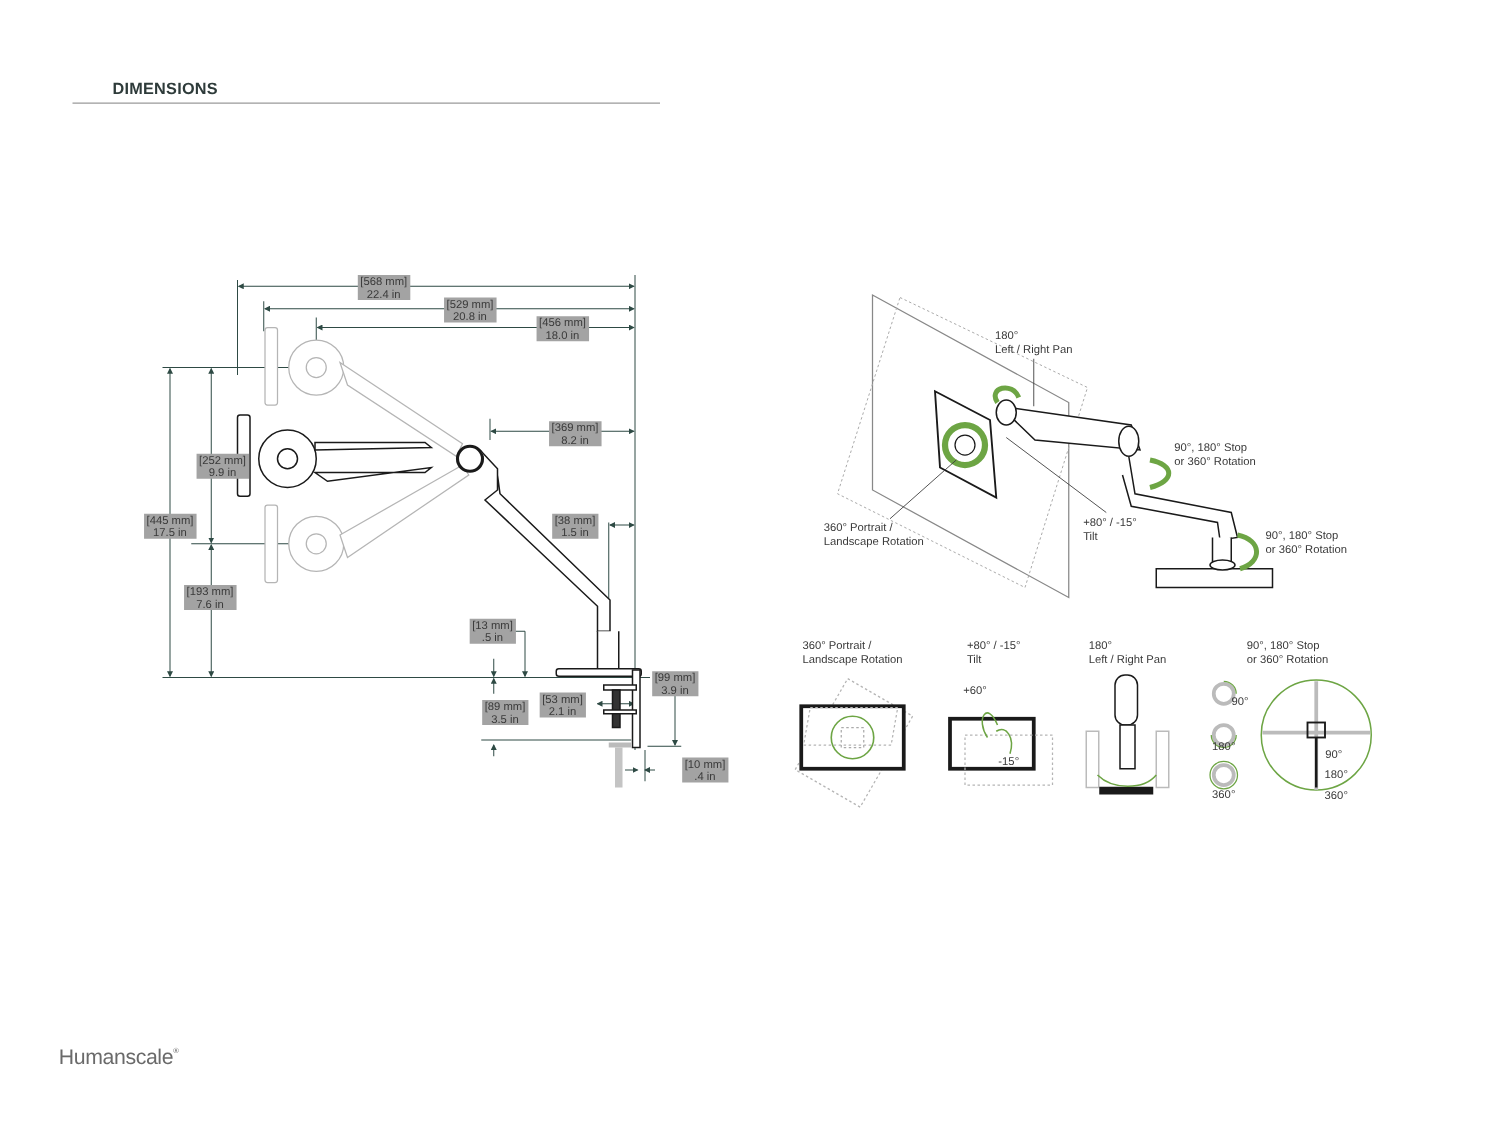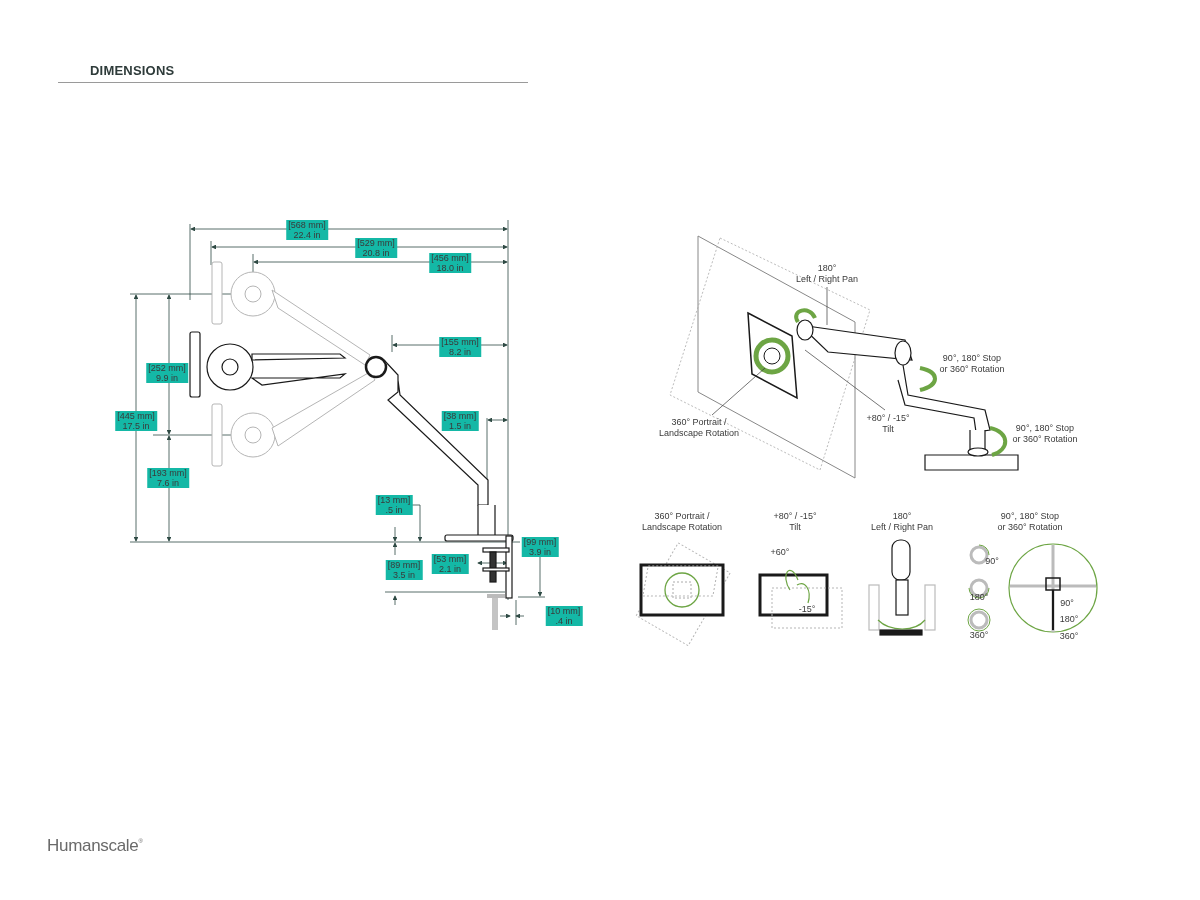--- a/index.html
+++ b/index.html
@@ -1,22 +1,22 @@
 <!DOCTYPE html>
 <html><head>
 <meta charset="utf-8">
 <style>
   html,body{margin:0;padding:0;background:#fff;}
   body{width:1200px;height:900px;position:relative;overflow:hidden;font-family:"Liberation Sans",sans-serif;}
   .heading{position:absolute;left:58px;top:63px;font-size:13px;font-weight:bold;color:#2e3b3a;letter-spacing:0.2px;margin-left:32px;}
   .rule{position:absolute;left:58px;top:82px;width:470px;height:1px;background:#9a9a9a;}
   .brand{position:absolute;left:47px;top:836px;font-size:17px;color:#6a6a6a;letter-spacing:-0.3px;}
   .brand sup{font-size:6px;vertical-align:top;position:relative;top:2px;}
-  .dim{position:absolute;font-size:9px;color:#3a3a3a;text-align:center;line-height:10px;background:#14b8a6;padding:0 2px;transform:translateX(-50%);white-space:nowrap;}
-  .cap{position:absolute;font-size:9px;color:#3a3a3a;text-align:center;line-height:11px;transform:translateX(-50%);white-space:nowrap;}
+  .dim{position:absolute;font-size:9px;color:#3a3a3a;text-align:center;line-height:10px;background:#a3a3a3;padding:0 2px;transform:translateX(-50%);white-space:nowrap;}
+  .cap{position:absolute;font-size:9px;color:#3a3a3a;line-height:11px;transform:translateX(-50%);white-space:nowrap;}
 </style>
 </head>
 <body>
 
 <div class="heading">DIMENSIONS</div>
 <div class="rule"></div>
 
 <svg style="position:absolute;left:0;top:0" width="1200" height="900">
   <defs>
     <marker id="ar" markerWidth="6" markerHeight="6" refX="5" refY="3" orient="auto">
@@ -104,28 +104,28 @@
   </div>
 <div class="dim" style="left:376px;top:238px">
     <div>[529 mm]</div>
     <div>20.8 in</div>
   </div>
 <div class="dim" style="left:450px;top:253px">
     <div>[456 mm]</div>
     <div>18.0 in</div>
   </div>
 <div class="dim" style="left:460px;top:337px">
-    <div>[155 mm]</div>
+    <div>[369 mm]</div>
     <div>8.2 in</div>
   </div>
 <div class="dim" style="left:460px;top:411px">
     <div>[38 mm]</div>
     <div>1.5 in</div>
   </div>
-<div class="dim" style="left:167px;top:363px">
+<div class="dim" style="left:178px;top:363px">
     <div>[252 mm]</div>
     <div>9.9 in</div>
   </div>
 <div class="dim" style="left:136px;top:411px">
     <div>[445 mm]</div>
     <div>17.5 in</div>
   </div>
 <div class="dim" style="left:168px;top:468px">
     <div>[193 mm]</div>
     <div>7.6 in</div>

